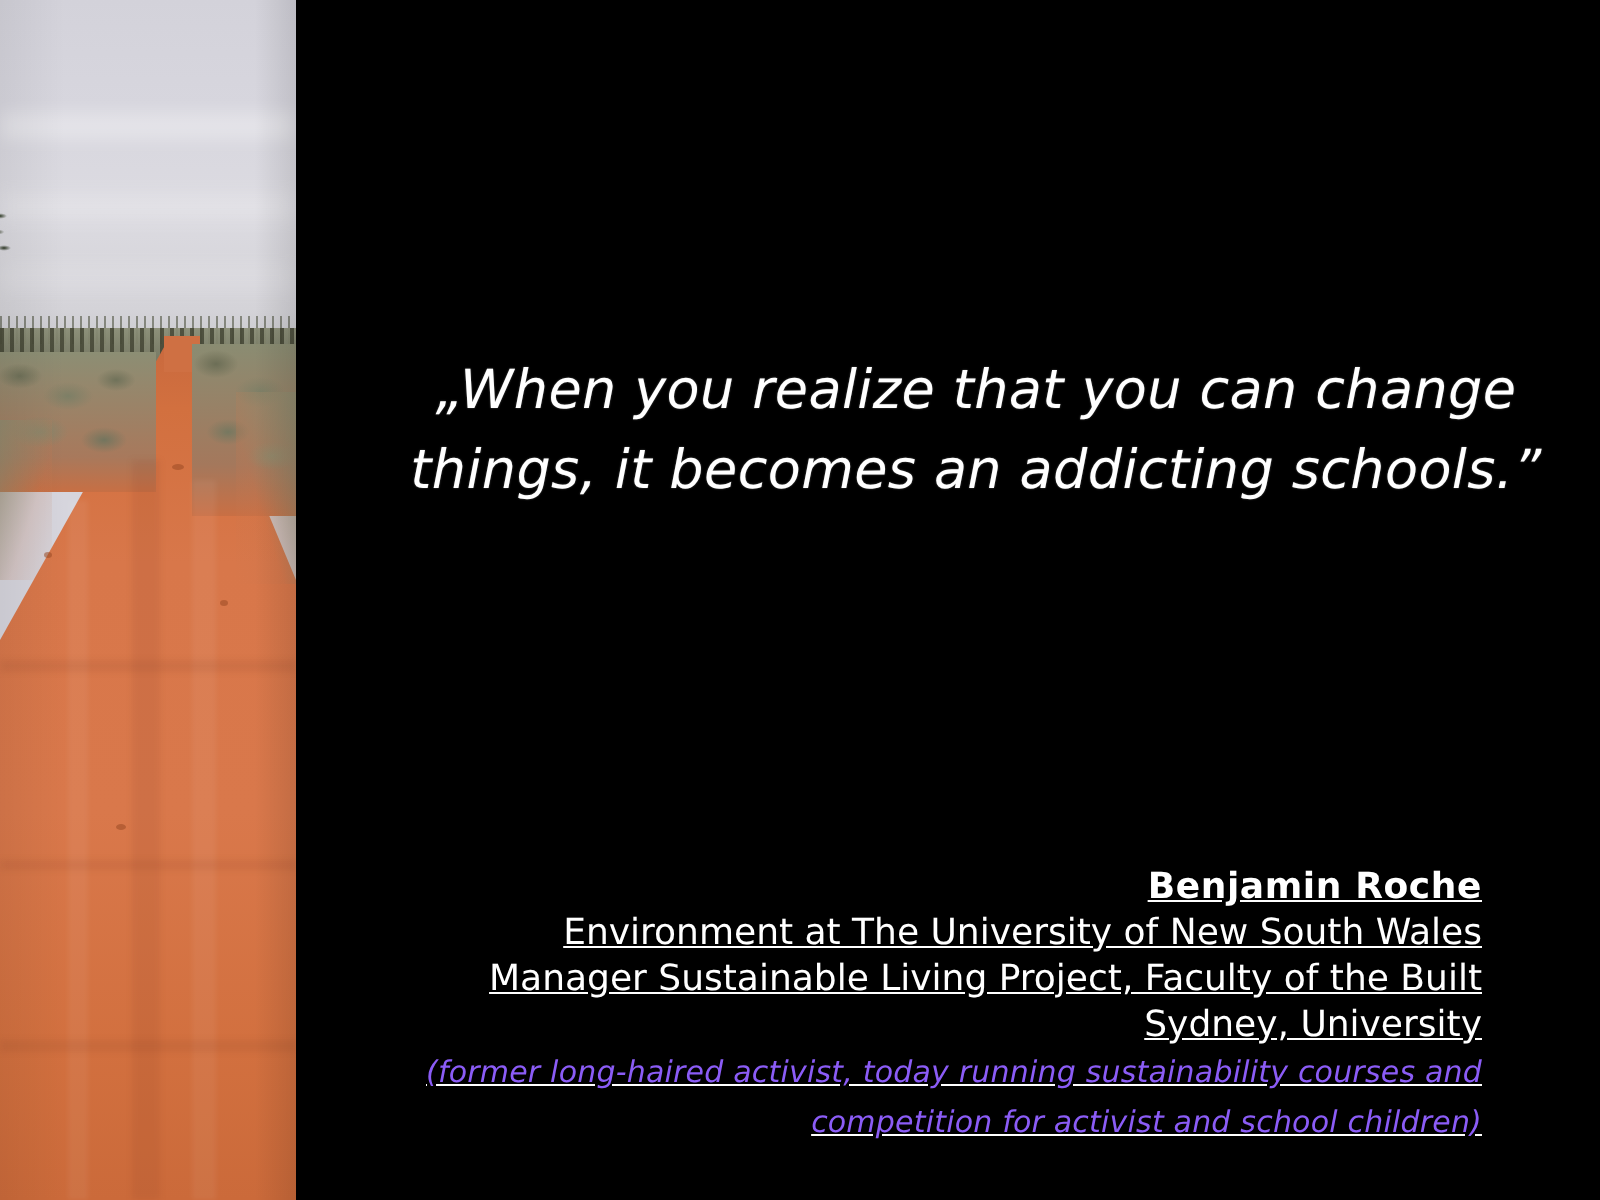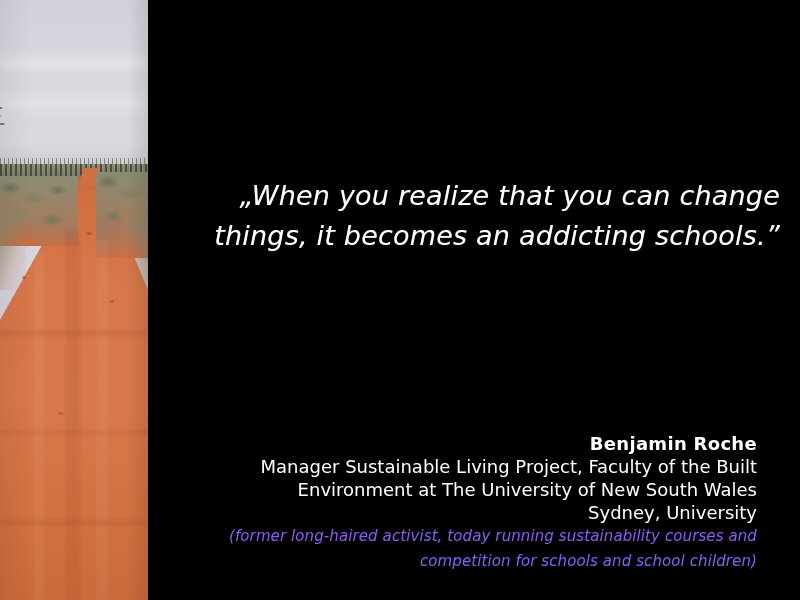--- a/index.html
+++ b/index.html
@@ -1,16 +1,16 @@
 <!DOCTYPE html>
 <html><head>
 <meta charset="utf-8">
 <title>Slide</title>
 <style>
-  * { margin:0; padding:0; box-sizing:border-box;text-align:right; }
+  * { margin:0; padding:0; box-sizing:border-box; }
   html, body {
     width:800px; height:600px;
     background:#000;
     overflow:hidden;
     font-family:"Liberation Sans", sans-serif;
   }
   #slide {
     position:relative;
     width:800px; height:600px;
     background:#000000;
@@ -141,24 +141,25 @@
     font-weight:400;
     font-size:27px;
     line-height:40px;
     letter-spacing:0.2px;
     text-shadow:0 0 1px rgba(255,255,255,0.35);
   }
 
   
   #attrib {
     position:absolute;
-    left:180px; top:432px;
+    left:164px; top:432px;
     width:577px;
     text-align:right;
     color:#ffffff;
+    text-decoration:underline;
   }
   .at-name {
     font-family:"DejaVu Sans", sans-serif;
     font-weight:bold;
     font-size:18px;
     line-height:23px;
     letter-spacing:0.3px;
   }
   .at-role {
     font-family:"DejaVu Sans", sans-serif;
@@ -216,20 +217,20 @@
     <div class="ph-vignette"></div>
   </div>
 
   <div id="quote">
     <div>„When you realize that you can change</div>
     <div>things, it becomes an addicting schools.”</div>
   </div>
 
   <div id="attrib">
     <div class="at-name">Benjamin Roche</div>
+    <div class="at-role">Environment at The University of New South Wales</div>
     <div class="at-role">Manager Sustainable Living Project, Faculty of the Built</div>
-    <div class="at-role">Environment at The University of New South Wales</div>
     <div class="at-role">Sydney, University</div>
     <div class="at-note">(former long-haired activist, today running sustainability courses and</div>
-    <div class="at-note">competition for schools and school children)</div>
+    <div class="at-note">competition for activist and school children)</div>
   </div>
 
 </div>
 
 </body></html>

